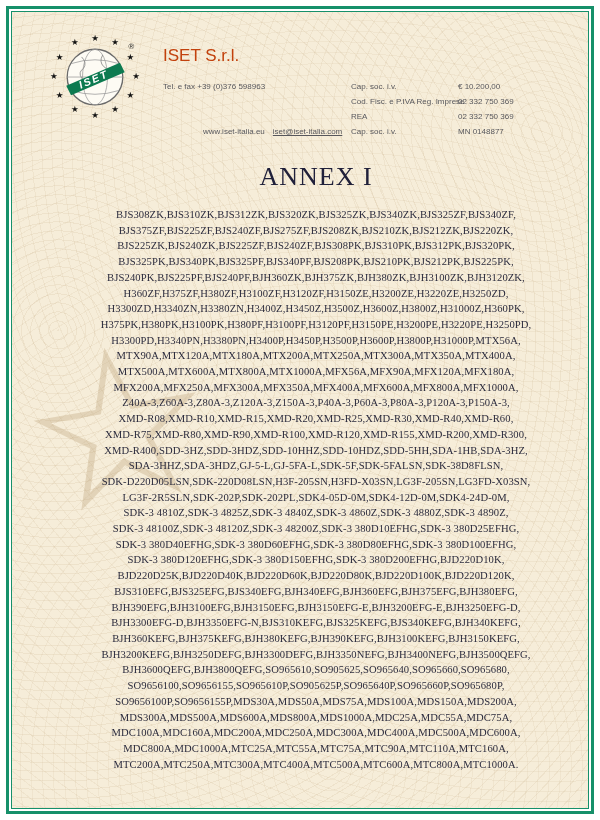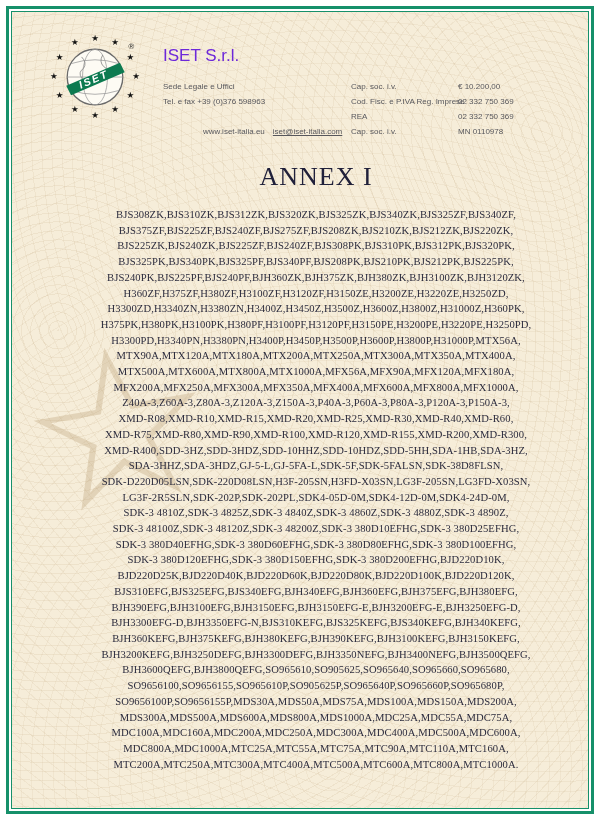--- a/index.html
+++ b/index.html
@@ -16,21 +16,21 @@
       repeating-radial-gradient(circle at 55% 95%, rgba(205,182,146,0.15) 0 1px, transparent 1px 11px);}
 
   .watermark-star{position:absolute;left:22px;top:320px;font-size:215px;line-height:1;
     color:rgba(190,163,122,0.35);transform:rotate(-10deg);pointer-events:none;}
 
   
   .logo-block{position:absolute;left:34px;top:32px;width:122px;text-align:center;}
   .logo-svg{display:block;margin:0 auto;}
   .logo-caption{margin-top:2px;font-size:8px;font-weight:bold;line-height:10px;color:#40404a;letter-spacing:0.2px;}
 
-  .company-name{position:absolute;left:163px;top:46px;font-size:17px;color:#6d28d9;}
+  .company-name{position:absolute;left:163px;top:46px;font-size:17px;color:#c2410c;}
   .left-info{position:absolute;left:163px;top:82px;font-size:8px;color:#57575c;}
   .left-info .info-line{height:15px;line-height:9px;}
   .web-row{position:absolute;left:163px;top:127px;font-size:8px;color:#57575c;margin-left:40px;}
   .web-row .email{margin-left:8px;text-decoration:underline;color:#57575c;cursor:pointer;}
 
   .right-info{position:absolute;left:351px;top:82px;width:232px;font-size:8px;color:#57575c;}
   .right-info .info-row{position:relative;height:15px;line-height:9px;}
   .right-info .value{position:absolute;left:107px;top:0;}
 
   
@@ -77,21 +77,20 @@
       <path d="M20 56 L76 32 L81 42 L25 66 Z" fill="#0c7a50"></path>
       <text x="49" y="53" fill="#ffffff" font-size="11" font-weight="bold" font-style="italic" text-anchor="middle" transform="rotate(-23 49 50)" letter-spacing="2" font-family="Liberation Sans, sans-serif">ISET</text>
       <text x="84" y="18" font-size="8" fill="#333" font-family="DejaVu Sans, sans-serif">®</text>
     </svg>
   </div>
 
   <div class="company-name">ISET S.r.l.</div>
 
   <div class="left-info">
 
-  <div class="info-line">Sede Legale e Uffici</div>
       <div class="info-line">Tel. e fax +39 (0)376 598963</div>
     </div>
 
   <div class="web-row">
     <span>www.iset-italia.eu</span><span class="email">iset@iset-italia.com</span>
   </div>
 
   <div class="right-info">
 
       <div class="info-row">
@@ -104,21 +103,21 @@
         <span class="value">02 332 750 369</span>
       </div>
 
       <div class="info-row">
         <span class="label">REA</span>
         <span class="value">02 332 750 369</span>
       </div>
 
       <div class="info-row">
         <span class="label">Cap. soc. i.v.</span>
-        <span class="value">MN 0110978</span>
+        <span class="value">MN 0148877</span>
       </div>
     </div>
 
   <div class="annex-title">ANNEX I</div>
 
   <div class="annex-lines">
 
   <div class="code-line">BJS308ZK,BJS310ZK,BJS312ZK,BJS320ZK,BJS325ZK,BJS340ZK,BJS325ZF,BJS340ZF,</div>
       <div class="code-line">BJS375ZF,BJS225ZF,BJS240ZF,BJS275ZF,BJS208ZK,BJS210ZK,BJS212ZK,BJS220ZK,</div>
       <div class="code-line">BJS225ZK,BJS240ZK,BJS225ZF,BJS240ZF,BJS308PK,BJS310PK,BJS312PK,BJS320PK,</div>

